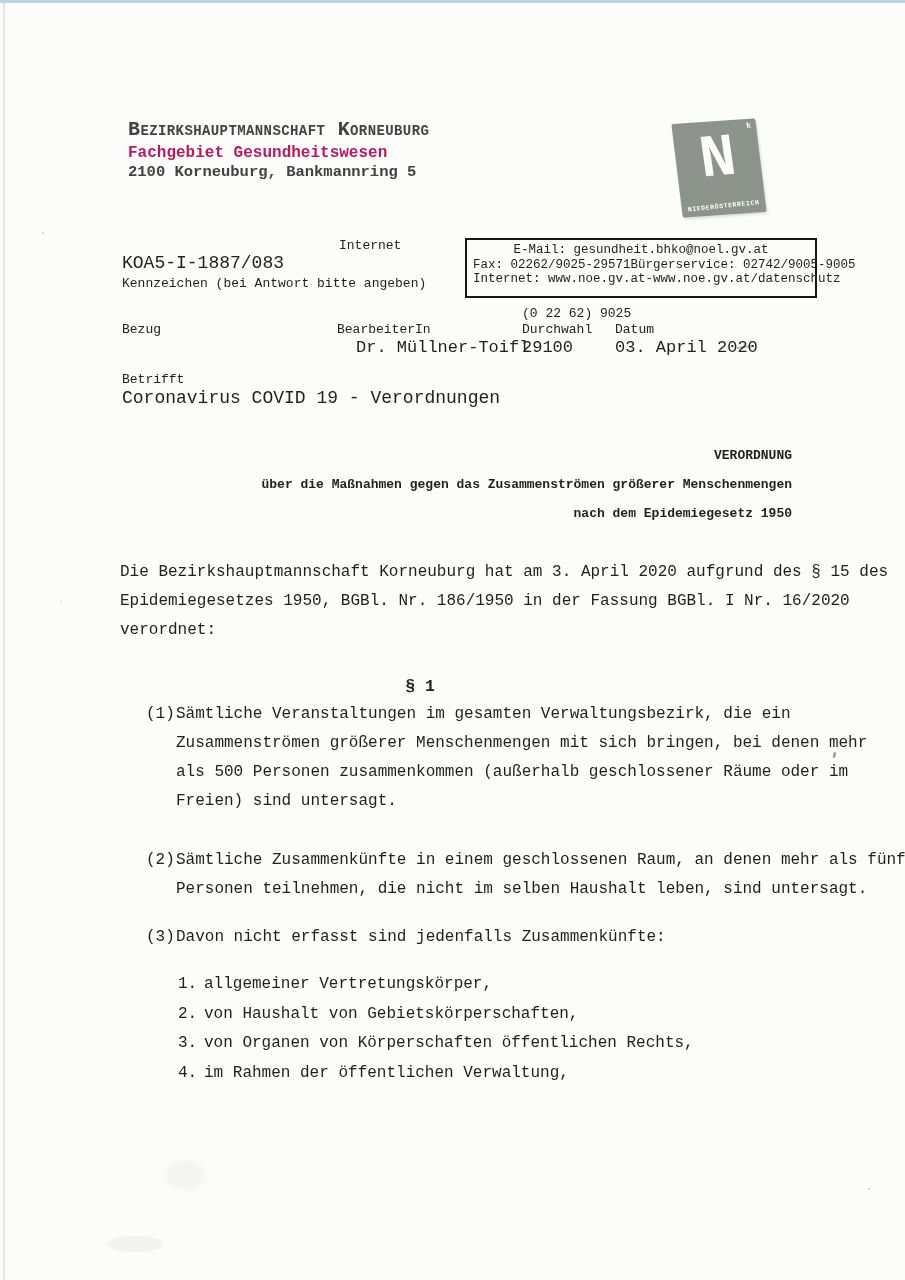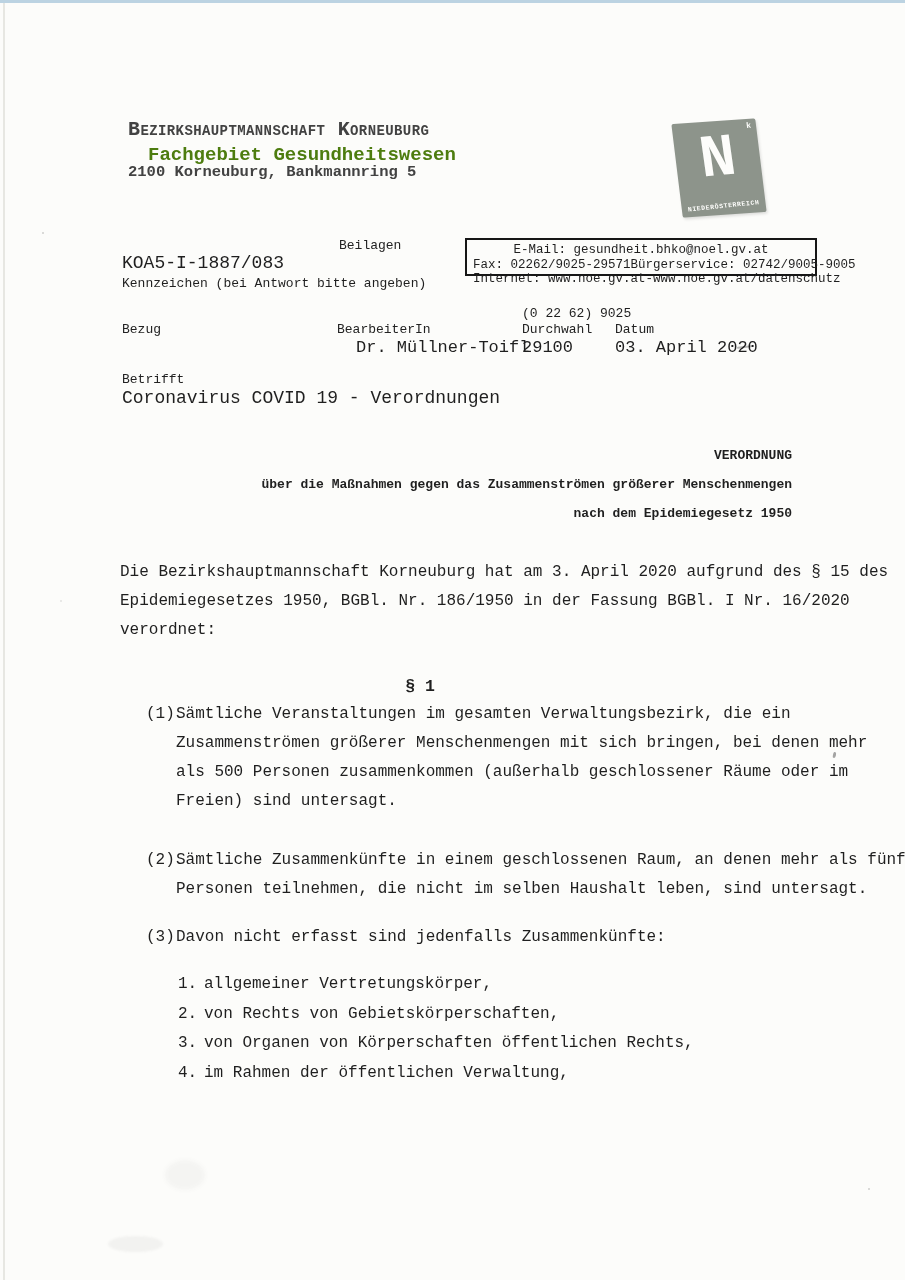--- a/index.html
+++ b/index.html
@@ -16,21 +16,21 @@
   .edge-top{left:0;top:0;width:905px;height:3px;background:#bcd3e2;}
   .edge-left{left:3px;top:3px;width:2px;height:1277px;background:#e7e7e2;}
   
   .lh-authority{
     left:128px;top:118px;
     font-size:20px;font-weight:700;
     font-variant:small-caps;
     letter-spacing:.4px;
     color:#424242;
   }
-  .lh-dept{left:128px;top:144px;font-size:19px;font-weight:700;color:#4d7c0f;margin-left:20px;}
+  .lh-dept{left:128px;top:144px;font-size:16px;font-weight:700;color:#be185d;}
   .lh-addr{left:128px;top:163px;font-size:15.5px;font-weight:700;color:#424242;}
   
   .logo{
     left:677px;top:121px;width:84px;height:94px;
     background:#8d948b;
     transform:rotate(-4deg) skewX(3deg);
     border-radius:2px;
     box-shadow:1px 2px 3px rgba(0,0,0,.12);
   }
   .logo-n{
@@ -51,21 +51,21 @@
     color:#fdfdfb;white-space:nowrap;
     transform:rotate(-2deg);
   }
   
   .label{font-size:13px;color:#222;}
   .beilagen{left:339px;top:238px;}
   .ref-code{left:122px;top:253px;font-size:18px;}
   .ref-note{left:122px;top:276px;font-size:13px;}
   
   .contact-box{
-    left:465px;top:238px;width:352px;height:38px;
+    left:465px;top:238px;width:352px;height:60px;
     border:2px solid #161616;
     box-sizing:border-box;
     font-size:12.5px;line-height:14.5px;
     padding:3px 6px 0 6px;
   }
   .cb-row{display:flex;justify-content:space-between;white-space:nowrap;}
   .cb-center{justify-content:center;}
   
   .area-code{left:522px;top:306px;font-size:13px;}
   .bezug-l{left:122px;top:322px;}
@@ -118,21 +118,21 @@
   <div class="abs lh-authority">Bezirkshauptmannschaft Korneuburg</div>
   <div class="abs lh-dept">Fachgebiet Gesundheitswesen</div>
   <div class="abs lh-addr">2100 Korneuburg, Bankmannring 5</div>
 
   <div class="abs logo">
     <div class="logo-n">N</div>
     <div class="logo-mark">k</div>
     <div class="logo-caption">NIEDERÖSTERREICH</div>
   </div>
 
-  <div class="abs label beilagen">Beilagen</div>
+  <div class="abs label beilagen">Internet</div>
   <div class="abs ref-code">KOA5-I-1887/083</div>
   <div class="abs ref-note">Kennzeichen (bei Antwort bitte angeben)</div>
 
   <div class="abs contact-box">
     <div class="cb-row cb-center">
       <span>E-Mail: gesundheit.bhko@noel.gv.at</span>
     </div>
     <div class="cb-row">
       <span>Fax: 02262/9025-29571</span>
       <span>Bürgerservice: 02742/9005-9005</span>
@@ -187,21 +187,21 @@
     <div class="cl-first">
       <span class="cl-num">(3)</span><span>Davon nicht erfasst sind jedenfalls Zusammenkünfte:</span>
     </div>
   </div>
 
   <div class="abs nlist">
     <div class="li-row">
       <span class="li-num">1.</span><span>allgemeiner Vertretungskörper,</span>
     </div>
     <div class="li-row">
-      <span class="li-num">2.</span><span>von Rechts von Gebietskörperschaften,</span>
+      <span class="li-num">2.</span><span>von Haushalt von Gebietskörperschaften,</span>
     </div>
     <div class="li-row">
       <span class="li-num">3.</span><span>von Organen von Körperschaften öffentlichen Rechts,</span>
     </div>
     <div class="li-row">
       <span class="li-num">4.</span><span>im Rahmen der öffentlichen Verwaltung,</span>
     </div>
   </div>
 
   <div class="abs sp1"></div>

